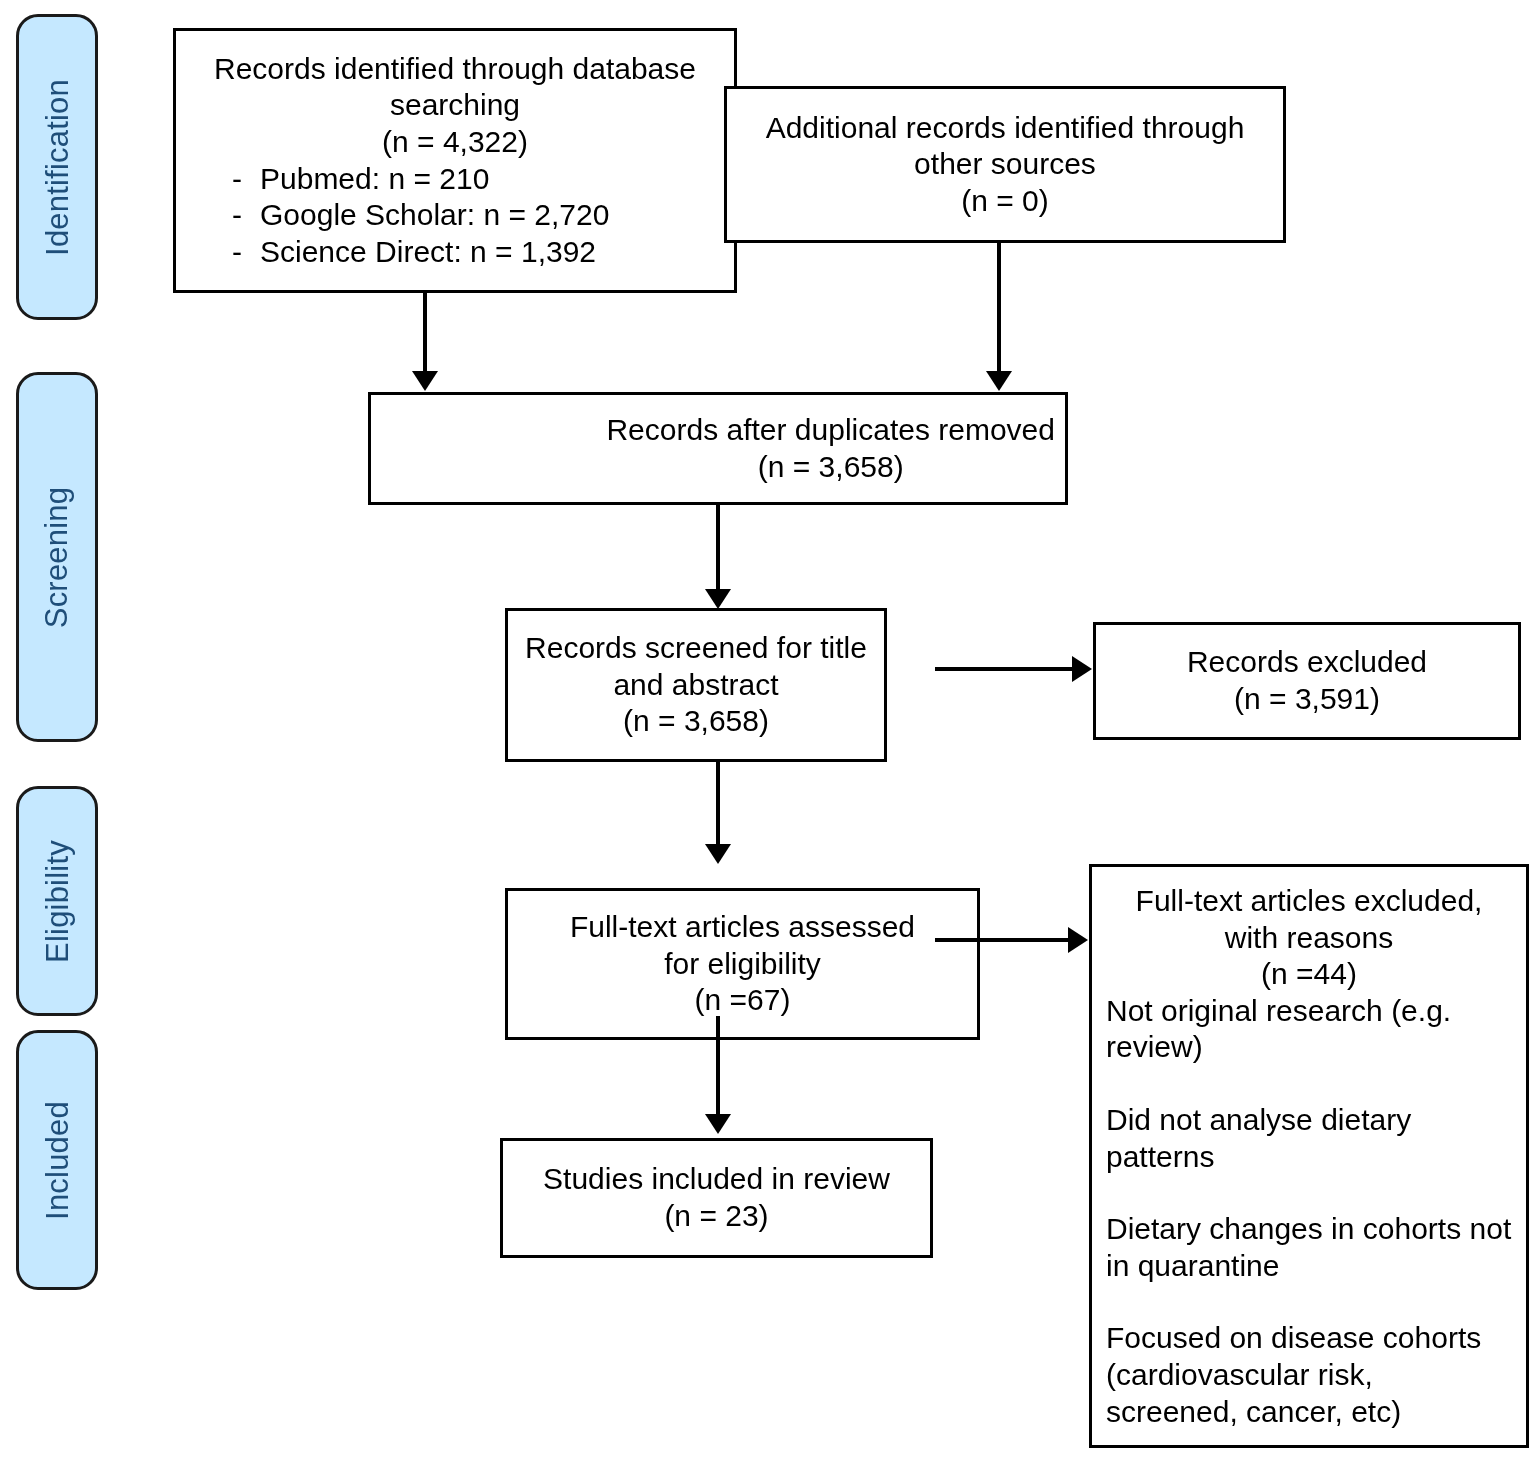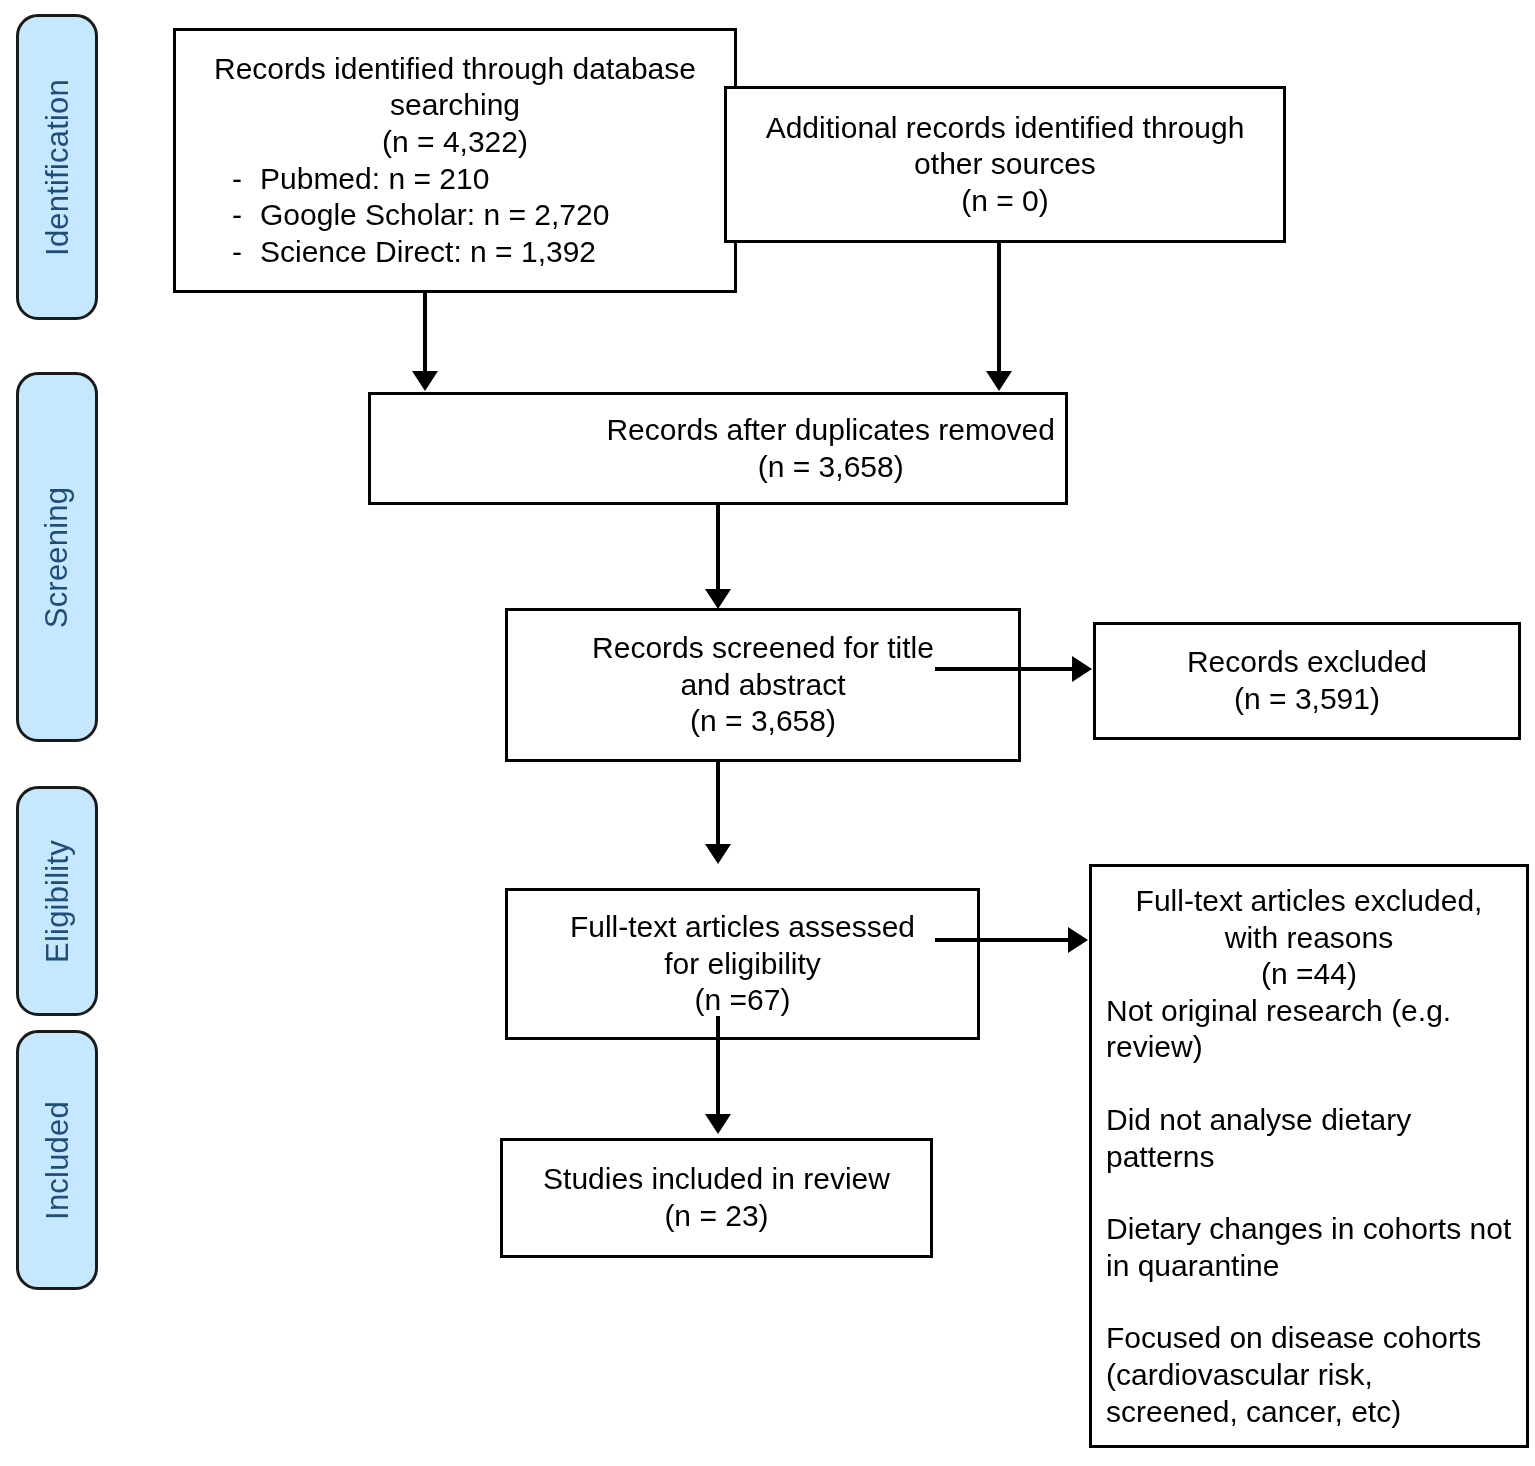--- a/index.html
+++ b/index.html
@@ -149,21 +149,21 @@
     </div>
   </div>
 
   <div class="flow-box" style="left:368px; top:392px; width:700px; height:113px;align-items:flex-end;">
     <div class="box-inner">
       <div class="line-c">Records after duplicates removed</div>
       <div class="line-c">(n = 3,658)</div>
     </div>
   </div>
 
-  <div class="flow-box" style="left:505px; top:608px; width:516px; height:154px;">
+  <div class="flow-box" style="left:505px; top:608px; width:382px; height:154px;">
     <div class="box-inner">
       <div class="line-c">Records screened for title</div>
       <div class="line-c">and abstract</div>
       <div class="line-c">(n = 3,658)</div>
     </div>
   </div>
 
   <div class="flow-box" style="left:1093px; top:610px; width:428px; height:118px;margin-top:12px;">
     <div class="box-inner">
       <div class="line-c">Records excluded</div>

